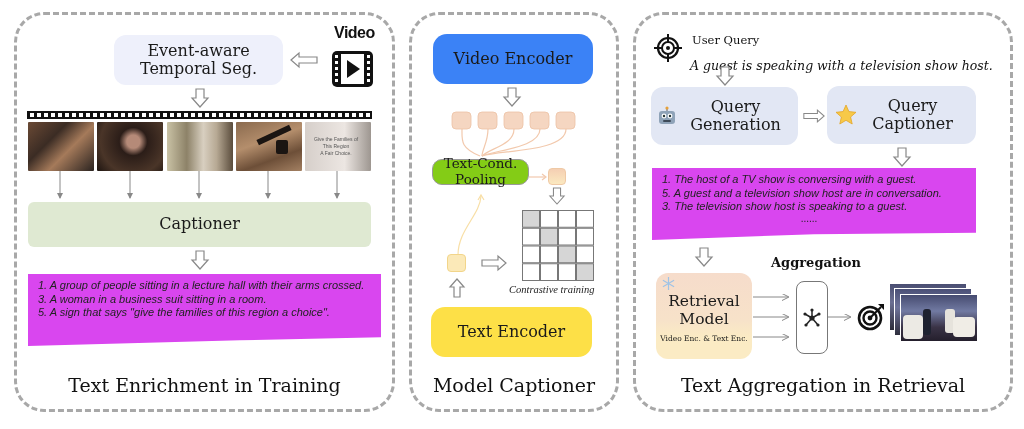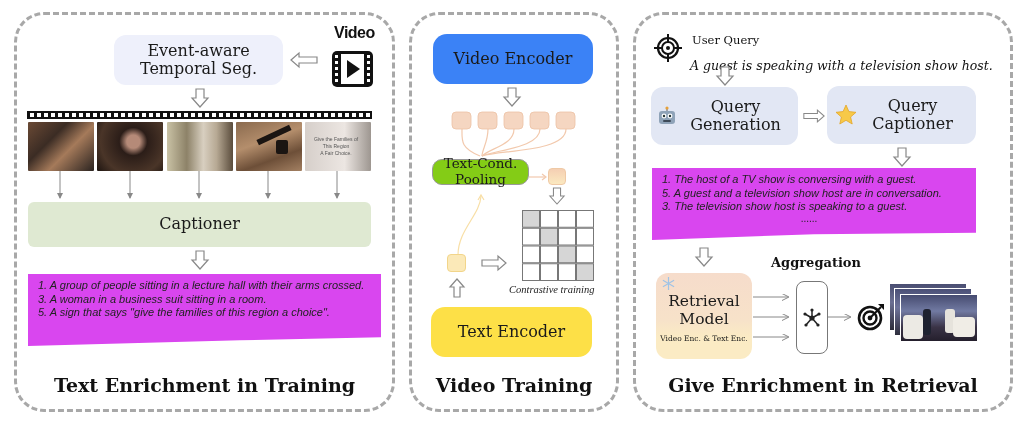--- a/index.html
+++ b/index.html
@@ -1,20 +1,20 @@
 <!DOCTYPE html>
 <html><head>
 <meta charset="utf-8">
 <style>
   html, body { margin:0; padding:0; background:#ffffff; }
   body { width:1024px; height:429px; position:relative; overflow:hidden; font-family:"DejaVu Serif", serif; color:#111; }
   .abs { position:absolute; }
   .panel { position:absolute; border:3px dashed #a8a8a8; border-radius:30px; box-sizing:border-box; }
   .box { position:absolute; display:flex; align-items:center; justify-content:center; text-align:center; box-sizing:border-box; font-family:"DejaVu Serif", serif; color:#1a1a1a; line-height:1.15; }
-  .panel-title { position:absolute; font-family:"DejaVu Serif", serif; font-weight:bold; font-size:19px; color:#111; white-space:nowrap; text-align:center; }
+  .panel-title { position:absolute; font-family:"DejaVu Serif", serif; font-weight:normal; font-size:19px; color:#111; white-space:nowrap; text-align:center; }
   .caplist { position:absolute; background:#d946ef; font-family:"Liberation Sans", sans-serif; font-style:italic; font-size:11px; color:#222; box-sizing:border-box; }
   .caplist div { line-height:13.5px; white-space:nowrap; }
   .frame { position:absolute; top:122px; width:66px; height:49px; border-radius:1px; overflow:hidden; }
   svg { position:absolute; overflow:visible; }
 </style>
 </head>
 <body>
 
 <div class="panel" style="left:14px;top:12px;width:381px;height:400px;"></div>
 
@@ -220,21 +220,21 @@
 <svg style="left:481px;top:255px;" width="26" height="16" viewBox="0 0 26 16">
   <path d="M1 5 L17 5 L17 1 L25 8 L17 15 L17 11 L1 11 Z" fill="#fff" stroke="#888" stroke-width="1.2"></path>
 </svg>
 
 <svg style="left:449px;top:278px;" width="16" height="20" viewBox="0 0 16 20">
   <path d="M8 1 L15 9 L11 9 L11 19 L5 19 L5 9 L1 9 Z" fill="#fff" stroke="#888" stroke-width="1.2"></path>
 </svg>
 
 <div class="box" style="left:431px;top:307px;width:161px;height:50px;background:#fde047;border-radius:14px;font-size:16px;">Text Encoder</div>
 
-<div class="panel-title" style="left:409px;top:374px;width:210px;">Video Training</div>
+<div class="panel-title" style="left:409px;top:374px;width:210px;">Model Captioner</div>
 
 <div class="panel" style="left:633px;top:12px;width:380px;height:400px;"></div>
 
 <svg style="left:654px;top:34px;" width="28" height="28" viewBox="0 0 28 28">
   <circle cx="14" cy="14" r="10" fill="none" stroke="#111" stroke-width="2.2"></circle>
   <circle cx="14" cy="14" r="6" fill="none" stroke="#111" stroke-width="2"></circle>
   <circle cx="14" cy="14" r="2" fill="#111"></circle>
   <line x1="14" y1="0" x2="14" y2="8" stroke="#111" stroke-width="2"></line>
   <line x1="14" y1="20" x2="14" y2="28" stroke="#111" stroke-width="2"></line>
   <line x1="0" y1="14" x2="8" y2="14" stroke="#111" stroke-width="2"></line>
@@ -355,13 +355,13 @@
   <div class="abs" style="left:0;top:0;width:76px;height:46px;background:linear-gradient(180deg,#4a4e72 0%,#6b6f92 40%,#2c2c3a 100%);border:1px solid #fff;"></div>
   <div class="abs" style="left:5px;top:5px;width:76px;height:46px;background:linear-gradient(180deg,#4b5077 0%,#6f749a 40%,#2f2e3e 100%);border:1px solid #fff;"></div>
   <div class="abs" style="left:11px;top:11px;width:76px;height:46px;background:linear-gradient(180deg,#464b70 0%,#717aa2 35%,#3a3346 70%,#241f2c 100%);border:1px solid #fff;overflow:hidden;">
     <div class="abs" style="left:2px;top:20px;width:20px;height:24px;background:#eceae4;border-radius:4px;"></div>
     <div class="abs" style="left:22px;top:14px;width:8px;height:26px;background:#1e2230;border-radius:3px;"></div>
     <div class="abs" style="left:44px;top:14px;width:10px;height:24px;background:#e6e3dc;border-radius:3px;"></div>
     <div class="abs" style="left:52px;top:22px;width:22px;height:20px;background:#f0ede6;border-radius:4px;"></div>
   </div>
 </div>
 
-<div class="panel-title" style="left:633px;top:374px;width:380px;">Give Enrichment in Retrieval</div>
+<div class="panel-title" style="left:633px;top:374px;width:380px;">Text Aggregation in Retrieval</div>
 
 </body></html>

